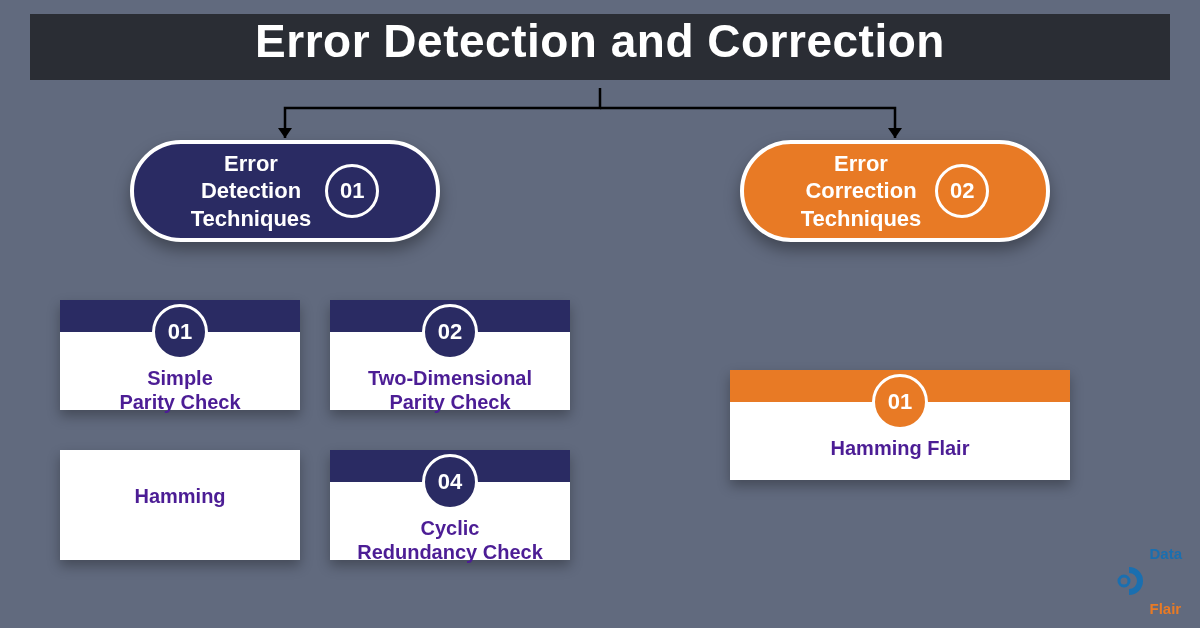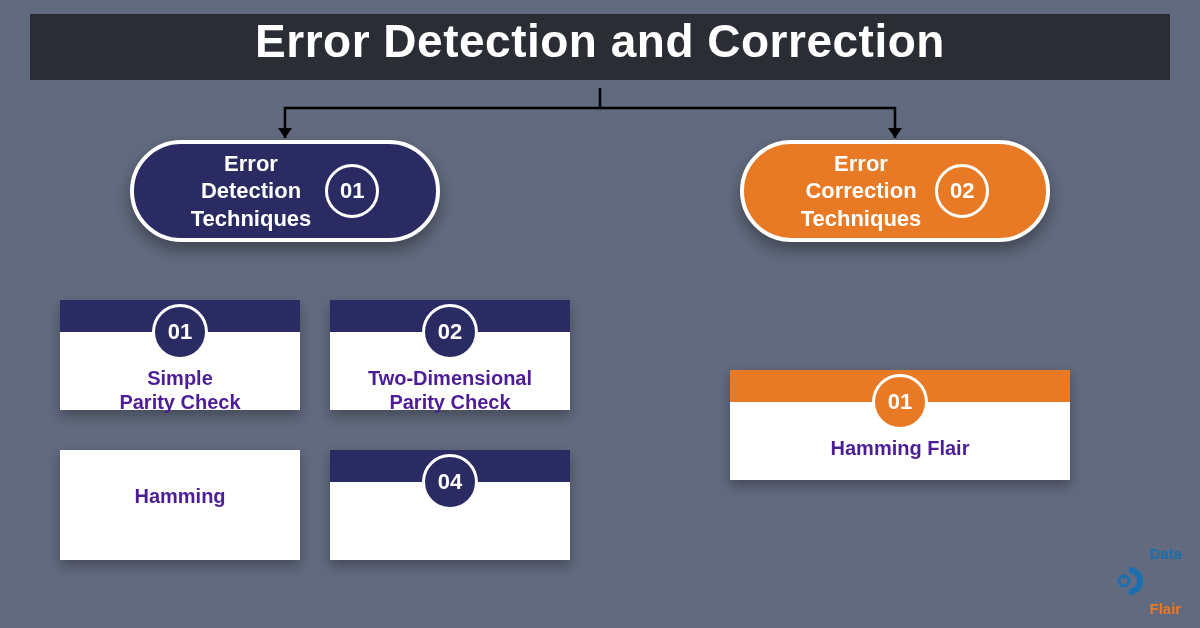--- a/index.html
+++ b/index.html
@@ -158,20 +158,21 @@
 </div>
 
 <div class="card" style="left:60px; top:450px;">
   <div class="card-body">Hamming</div>
 </div>
 
 <div class="card" style="left:330px; top:450px;">
   <div class="card-header navy">
     <div class="card-num navy">04</div>
   </div>
+  <div class="card-body">Cyclic<br>Redundancy Check</div>
 </div>
 
 <div class="card wide" style="left:730px; top:370px;">
   <div class="card-header orange">
     <div class="card-num orange">01</div>
   </div>
   <div class="card-body">Hamming Flair</div>
 </div>
 
 <div class="logo">

